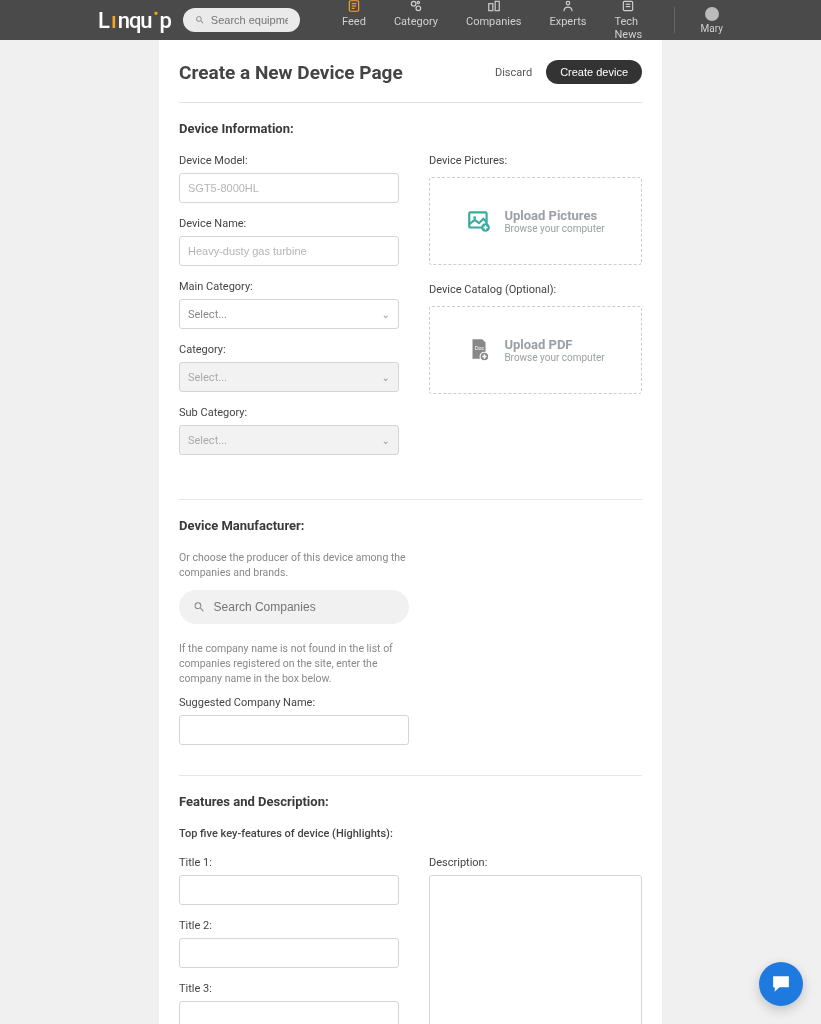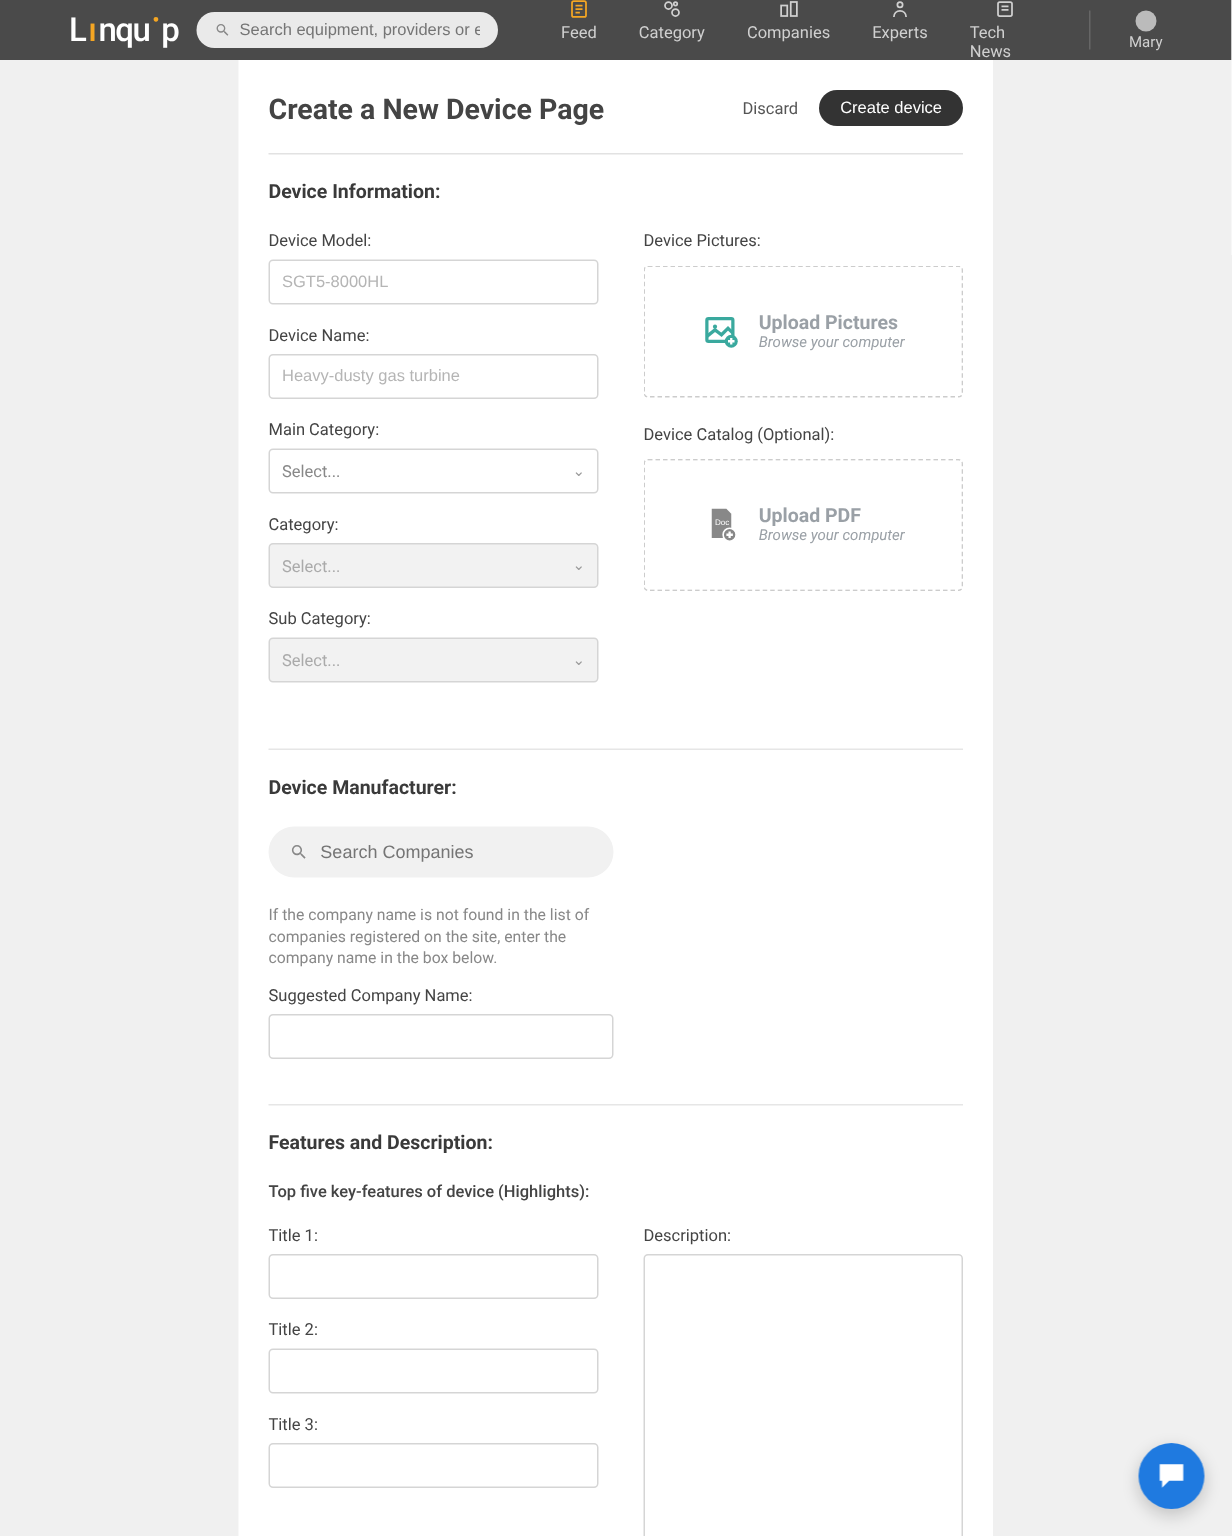--- a/index.html
+++ b/index.html
@@ -8,21 +8,21 @@
     background: #f0f0f0;
     color: #333;
     font-size: 13px;
   }
   
   .header {
     background: #4a4a4a;
     height: 40px;
     display: flex;
     align-items: center;
-    padding: 0 46px;
+    padding: 0 98px;
     gap: 12px;
   }
   .logo {
     color: #fff;
     font-size: 22px;
     font-weight: 500;
     letter-spacing: -1px;
     display: flex;
     align-items: center;
     gap: 2px;
@@ -96,21 +96,21 @@
   .chev { font-size:10px; color:#999;}
 
   .upload-label { font-size:11px; color:#444; margin-bottom:10px; display:block;}
   .dropzone {
     border:1px dashed #ccc; border-radius:3px;
     height:88px; display:flex; align-items:center; justify-content:center;
     gap:12px; margin-bottom:18px; cursor:pointer;
   }
   .dropzone-text { display:flex; flex-direction:column;}
   .dz-title { font-size:13px; font-weight:700; color:#9aa0a6;}
-  .dz-sub { font-size:10px; color:#9aa0a6;font-style:italic;}
+  .dz-sub { font-size:10px; color:#9aa0a6;}
 
   .section-divider { border:none; border-top:1px solid #e6e6e6; margin: 30px 0 18px;}
 
   .hint { font-size:10.5px; color:#888; line-height:1.4;}
   .search-comp {
     background:#f1f1f1; border-radius:18px; height:34px;
     display:flex; align-items:center; padding:0 14px; gap:8px;
     margin: 10px 0 18px;
   }
   .search-comp svg { width:14px; height:14px; fill:#888;}
@@ -277,20 +277,21 @@
           <span class="dz-sub">Browse your computer</span>
         </div>
       </div>
     </div>
   </div>
 
   <hr class="section-divider">
 
   <div class="section-title">Device Manufacturer:</div>
   <div class="col-right-mfr">
+    <div class="hint">Or choose the producer of this device among the companies and brands.</div>
     <div class="search-comp">
       <svg viewBox="0 0 24 24">
           <path d="M15.5 14h-.79l-.28-.27A6.471 6.471 0 0016 9.5 6.5 6.5 0 109.5 16c1.61 0 3.09-.59 4.23-1.57l.27.28v.79l5 4.99L20.49 19l-4.99-5zm-6 0C7.01 14 5 11.99 5 9.5S7.01 5 9.5 5 14 7.01 14 9.5 11.99 14 9.5 14z"></path>
         </svg>
       <input type="text" placeholder="Search Companies" style="">
     </div>
     <div class="hint">If the company name is not found in the list of companies registered on the site, enter the company name in the box below.</div>
     <div class="field" style="margin-top:10px;">
       <label class="field-label">Suggested Company Name:</label>
       <input class="text-input" type="text" style="">

